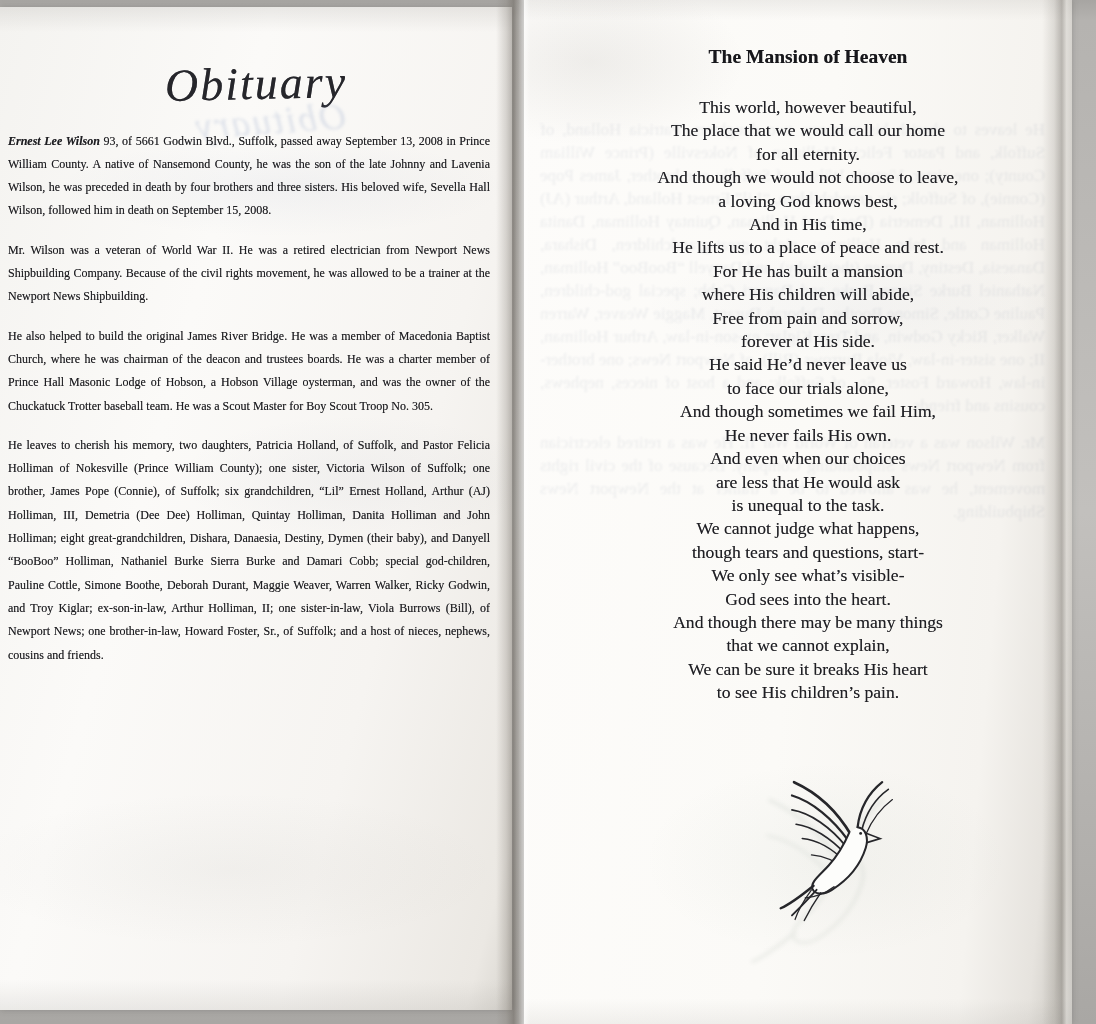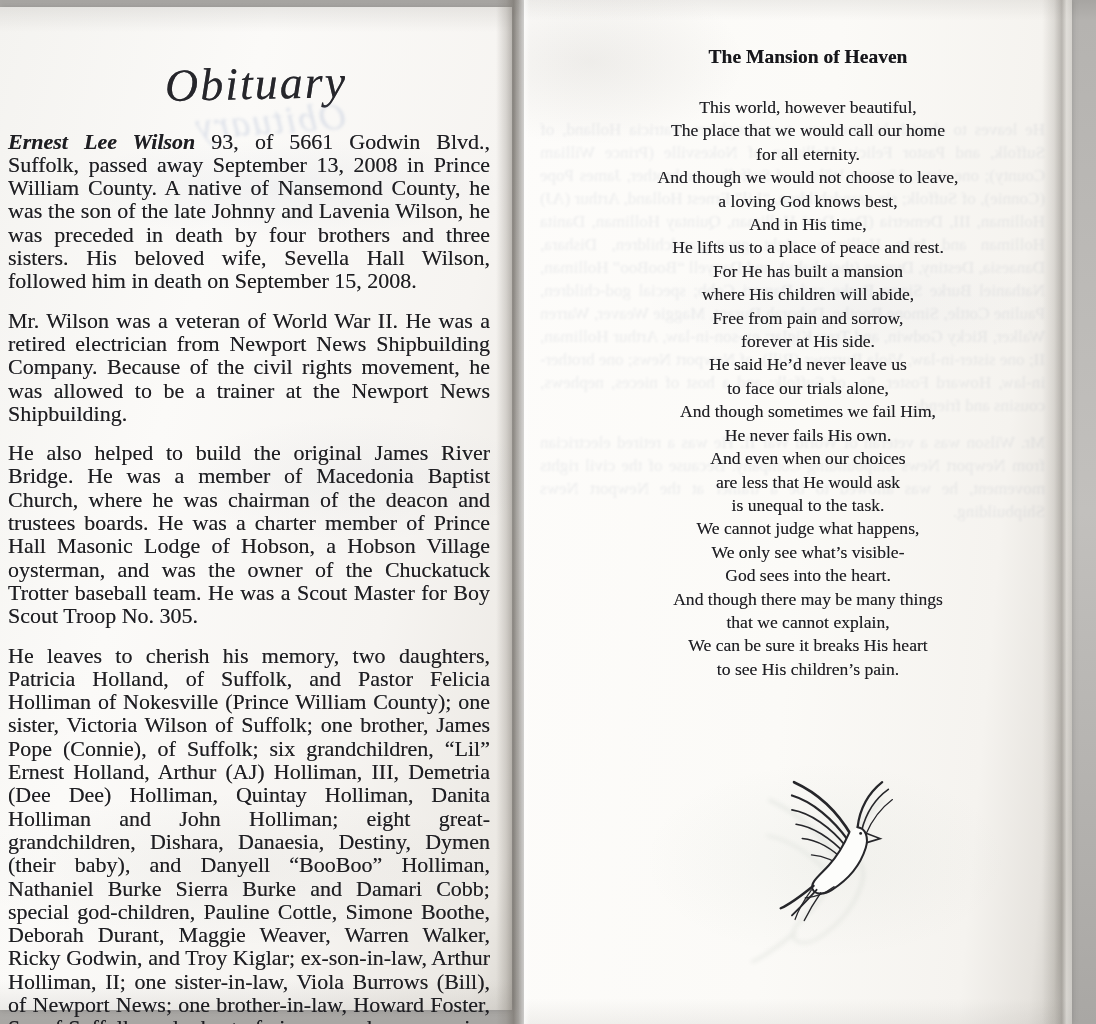--- a/index.html
+++ b/index.html
@@ -48,21 +48,21 @@
 
   
   .obit-title{
     margin:52px 0 0;text-align:center;
     font-size:46px;line-height:1.1;font-style:italic;font-weight:500;
     letter-spacing:2px;color:#26262b;transform:rotate(-1.2deg);
     text-shadow:0 0 .6px rgba(30,30,40,.6);
   }
   .obit-body{position:relative;margin:20px 22px 0 8px;z-index:2;}
   .obit-body p{
-    margin:0 0 16px;font-size:22px;line-height:23.3px;
+    margin:0 0 16px;font-size:12px;line-height:23.3px;
     text-align:justify;color:#1e1e22;
     text-shadow:0 0 .4px rgba(25,25,30,.55);
   }
   .obit-body .lead{font-weight:700;font-style:italic;}
 
   
   .poem-wrap{position:relative;padding:46px 22px 0 42px;text-align:center;z-index:2;}
   .poem-title{
     margin:0 0 28px;font-size:19.5px;font-weight:700;color:#17171b;
     text-shadow:0 0 .4px rgba(20,20,25,.6);
@@ -133,20 +133,21 @@
         <div class="poem-line">Free from pain and sorrow,</div>
         <div class="poem-line">forever at His side.</div>
         <div class="poem-line">He said He’d never leave us</div>
         <div class="poem-line">to face our trials alone,</div>
         <div class="poem-line">And though sometimes we fail Him,</div>
         <div class="poem-line">He never fails His own.</div>
         <div class="poem-line">And even when our choices</div>
         <div class="poem-line">are less that He would ask</div>
         <div class="poem-line">is unequal to the task.</div>
         <div class="poem-line">We cannot judge what happens,</div>
+        <div class="poem-line">though tears and questions, start-</div>
         <div class="poem-line">We only see what’s visible-</div>
         <div class="poem-line">God sees into the heart.</div>
         <div class="poem-line">And though there may be many things</div>
         <div class="poem-line">that we cannot explain,</div>
         <div class="poem-line">We can be sure it breaks His heart</div>
         <div class="poem-line">to see His children’s pain.</div>
       </div>
     </div>
   </div>
 

